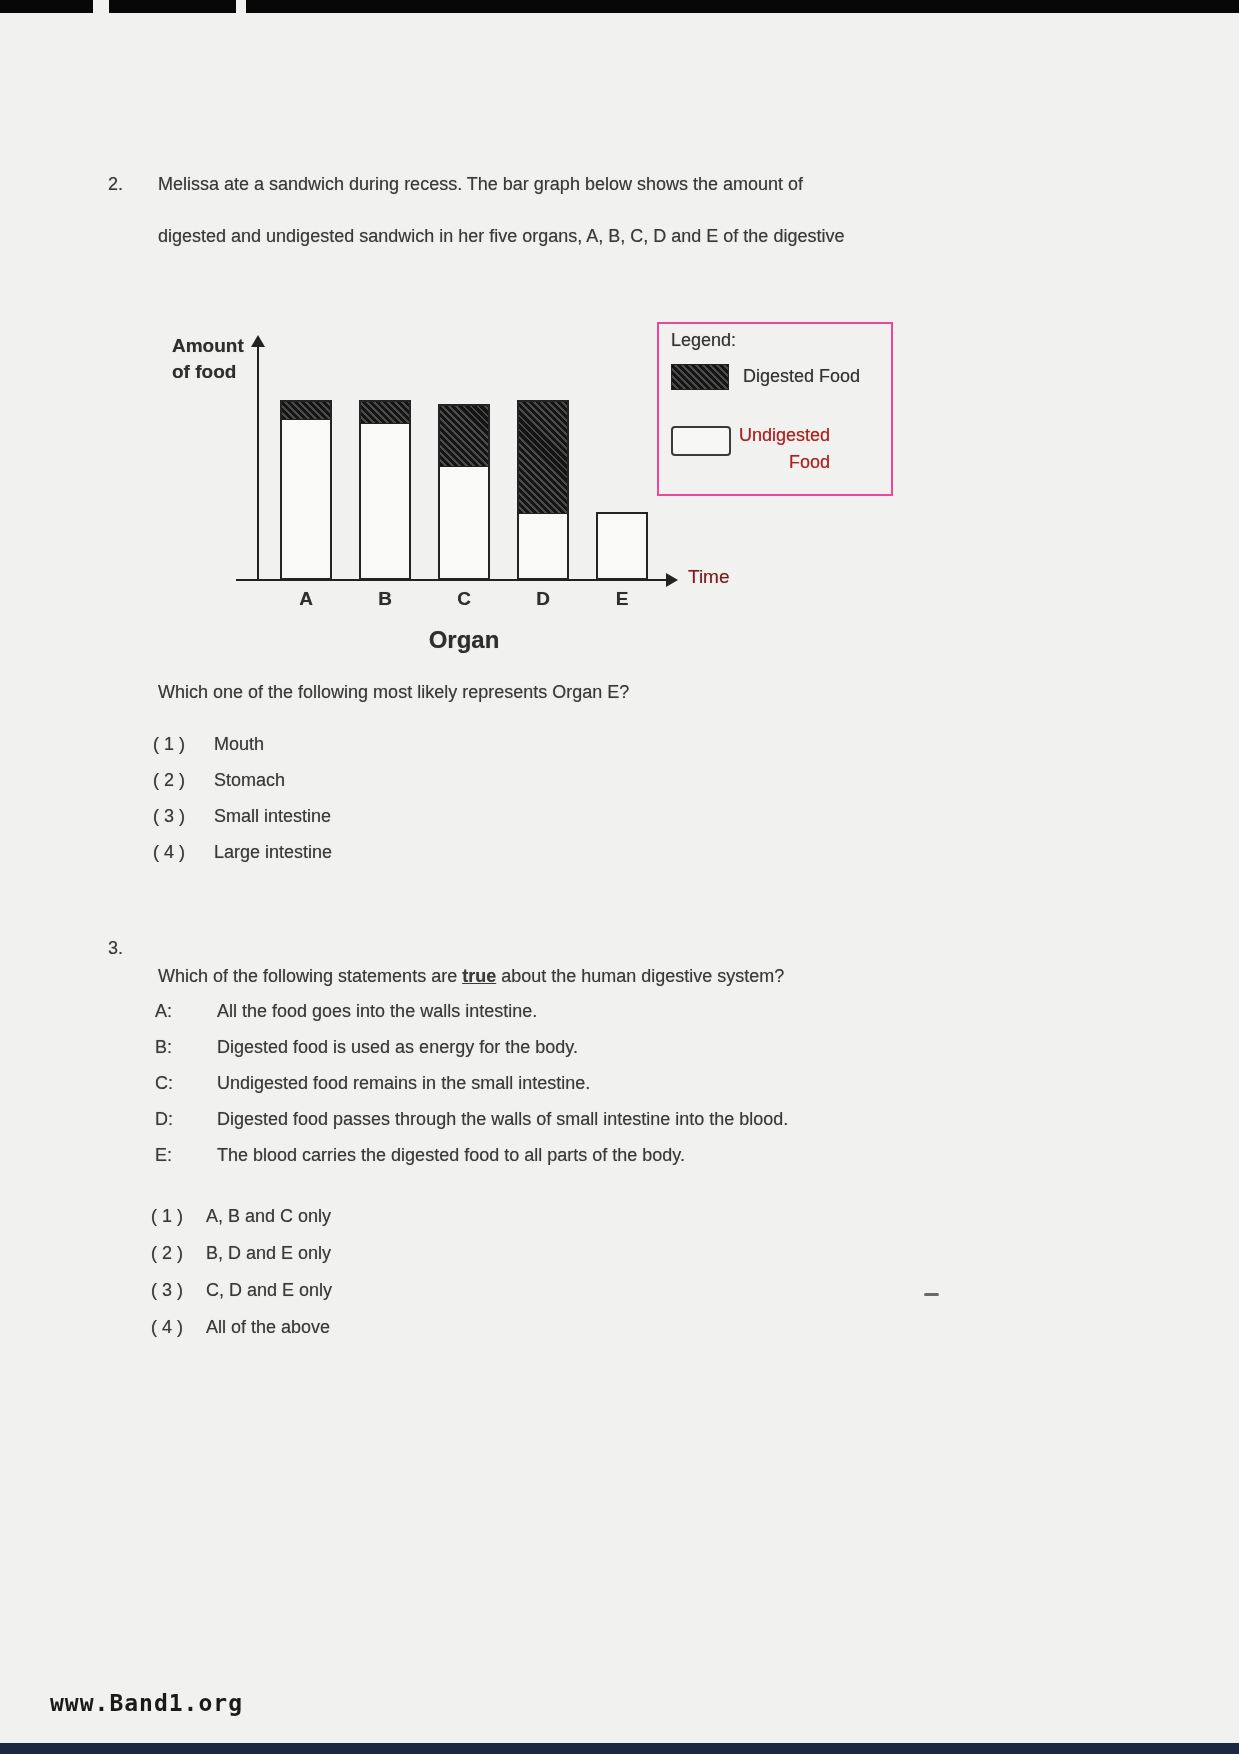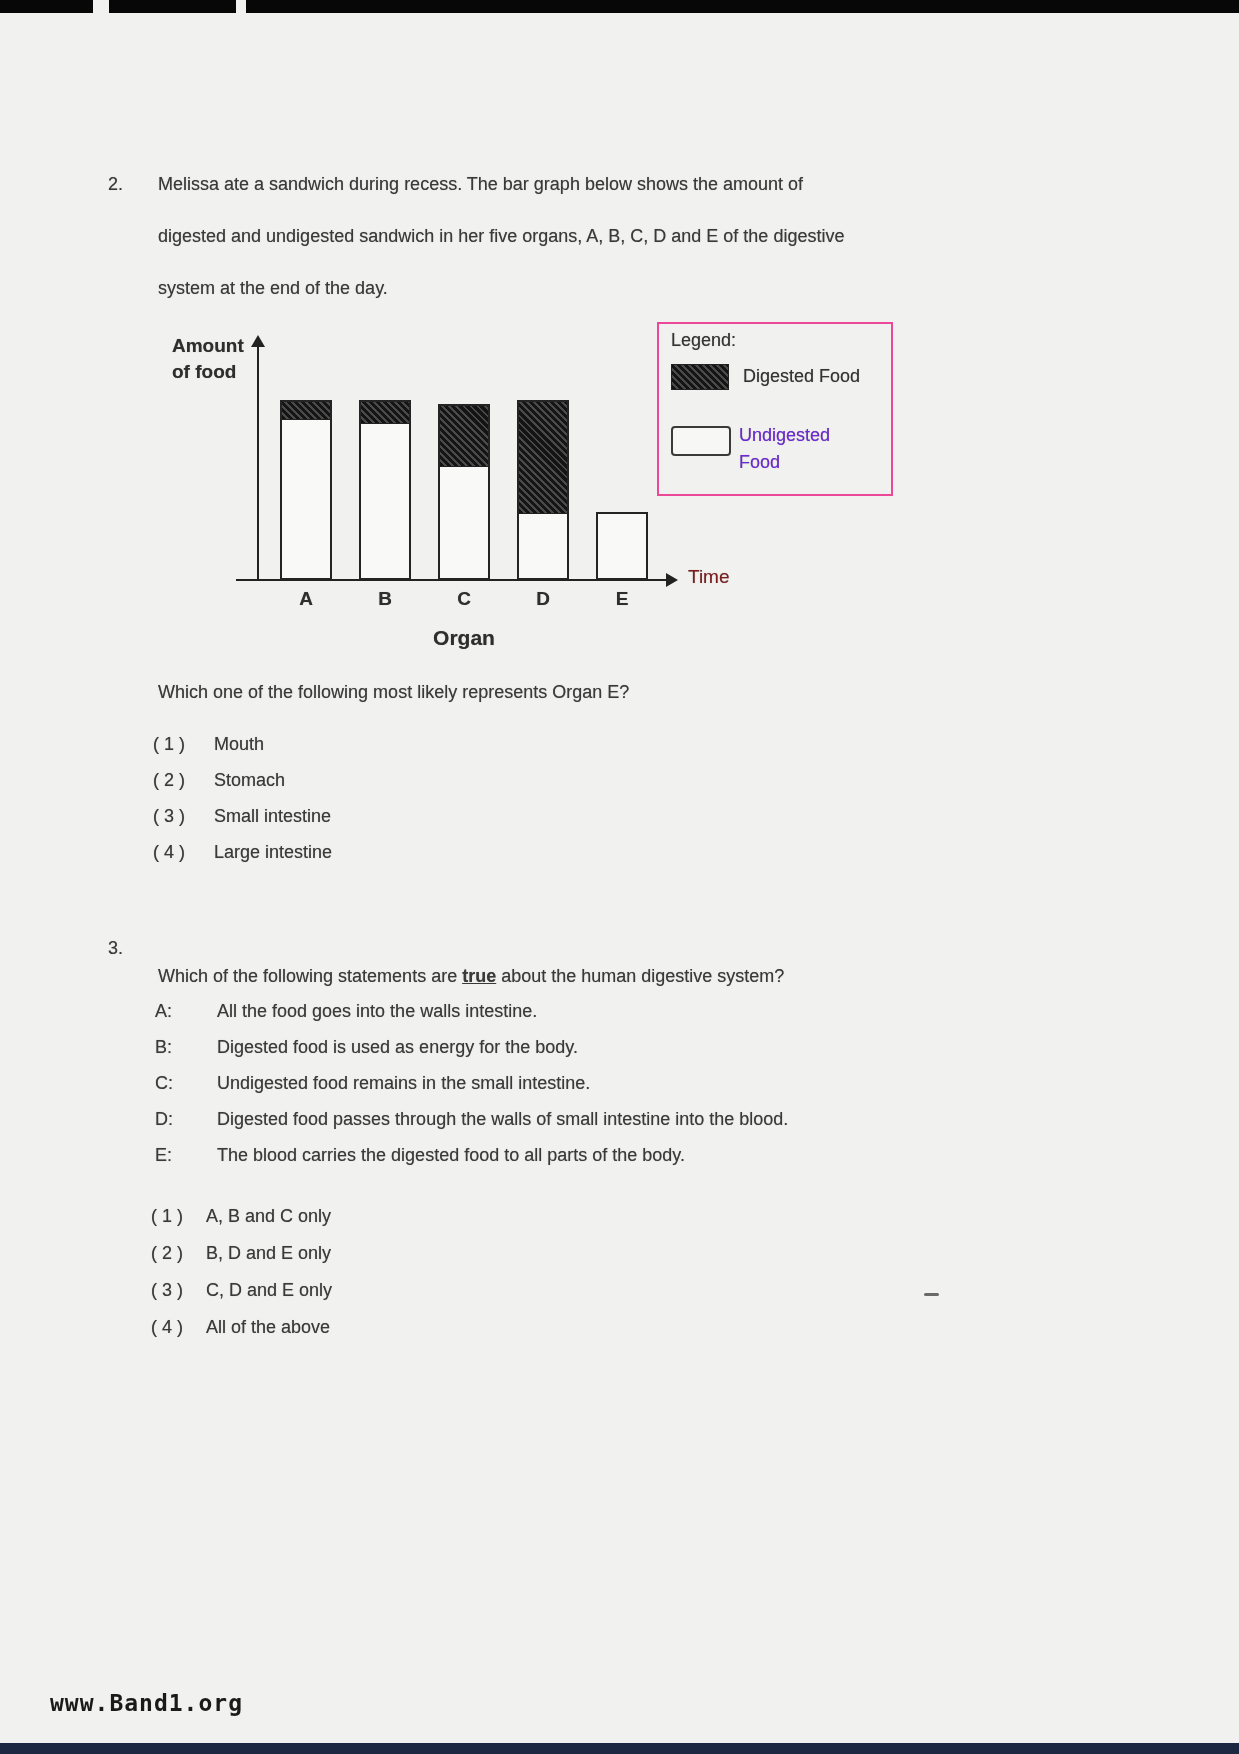--- a/index.html
+++ b/index.html
@@ -28,42 +28,42 @@
   
   .chart { position: absolute; left: 0; top: 0; width: 1239px; height: 1754px; pointer-events: none; }
   .y-axis-line { position: absolute; left: 257px; top: 346px; width: 2px; height: 235px; background: #222; }
   .y-axis-arrow { position: absolute; left: 251px; top: 335px; width: 0; height: 0;
     border-left: 7px solid transparent; border-right: 7px solid transparent; border-bottom: 12px solid #222; }
   .x-axis-line { position: absolute; left: 236px; top: 579px; width: 432px; height: 2px; background: #222; }
   .x-axis-arrow { position: absolute; left: 666px; top: 573px; width: 0; height: 0;
     border-top: 7px solid transparent; border-bottom: 7px solid transparent; border-left: 12px solid #222; }
   .y-label { position: absolute; left: 172px; top: 333px; font-size: 19px; font-weight: 700; line-height: 26px; white-space: pre-line; color: #2e2e2e; }
   .x-arrow-label { position: absolute; left: 688px; top: 566px; font-size: 19px; font-weight: 400; color: #7f1d1d; }
-  .x-title { position: absolute; left: 414px; top: 626px; width: 100px; text-align: center; font-size: 21px; font-weight: 700; color: #2e2e2e; }
+  .x-title { position: absolute; left: 414px; top: 626px; width: 100px; text-align: center; font-size: 24px; font-weight: 700; color: #2e2e2e; }
 
   .bars { position: absolute; left: 258px; top: 398px; height: 182px;
     display: flex; align-items: flex-end; gap: 27px; padding-left: 22px; }
   .bar { width: 52px; box-sizing: border-box; border: 2px solid #242424; background: #f9faf7;
     display: flex; flex-direction: column; }
   .bar-digested { width: 100%; box-sizing: border-box;
     background: repeating-linear-gradient(45deg, #141414 0 3px, #4a4a4a 3px 5px);
     border-bottom: 1px solid #222; }
   .bar-labels { position: absolute; left: 258px; top: 588px; display: flex; gap: 27px; padding-left: 22px; }
   .bar-label { width: 52px; text-align: center; font-size: 19px; font-weight: 700; color: #2e2e2e; }
 
   .legend-box { position: absolute; left: 657px; top: 322px; width: 232px; height: 170px;
     border: 2px solid #ec4899; background: #f1f2ef; }
   .legend-title { position: absolute; left: 12px; top: 6px; font-size: 18px; color: #333; }
   .legend-swatch-digested { position: absolute; left: 12px; top: 40px; width: 56px; height: 24px;
     background: repeating-linear-gradient(45deg, #141414 0 3px, #4a4a4a 3px 5px); border: 1px solid #222; }
   .legend-label-digested { position: absolute; left: 84px; top: 42px; font-size: 18px; color: #333; }
   .legend-swatch-undigested { position: absolute; left: 12px; top: 102px; width: 56px; height: 26px;
     background: #f7f8f5; border: 2px solid #3a3a3a; border-radius: 4px; }
   .legend-label-undigested { position: absolute; left: 80px; top: 98px; font-size: 18px; line-height: 27px;
-    white-space: pre-line; color: #6d28d9; }
+    white-space: pre-line; color: #b91c1c; text-align: right; }
 
   
   .q2-question { position: absolute; left: 158px; top: 682px; font-size: 18px; }
   .q2-options { position: absolute; left: 153px; top: 726px; font-size: 18px; }
   .opt-row { display: flex; height: 36px; align-items: center; }
   .opt-num { width: 52px; }
   .opt-label { margin-left: 9px; }
 
   
   .q3-number { position: absolute; left: 108px; top: 938px; font-size: 18px; }
@@ -87,21 +87,20 @@
 
   <div class="top-strip"></div>
   <div class="strip-gap" style="left:93px;width:16px;"></div>
   <div class="strip-gap" style="left:236px;width:10px;"></div>
   <div class="stray-dash"></div>
 
   <div class="q2-number txt">2.</div>
   <div class="q2-lines txt">
     <div>Melissa ate a sandwich during recess.  The bar graph below shows the amount of</div>
     <div>digested and undigested sandwich in her five organs, A, B, C, D and E of the digestive</div>
-    <div>system at the end of the day.</div>
   </div>
 
   <div class="chart">
     <div class="y-label txt">Amount
 of food</div>
     <div class="y-axis-arrow"></div>
     <div class="y-axis-line"></div>
     <div class="x-axis-line"></div>
     <div class="x-axis-arrow"></div>
     <div class="x-arrow-label txt">Time</div>

